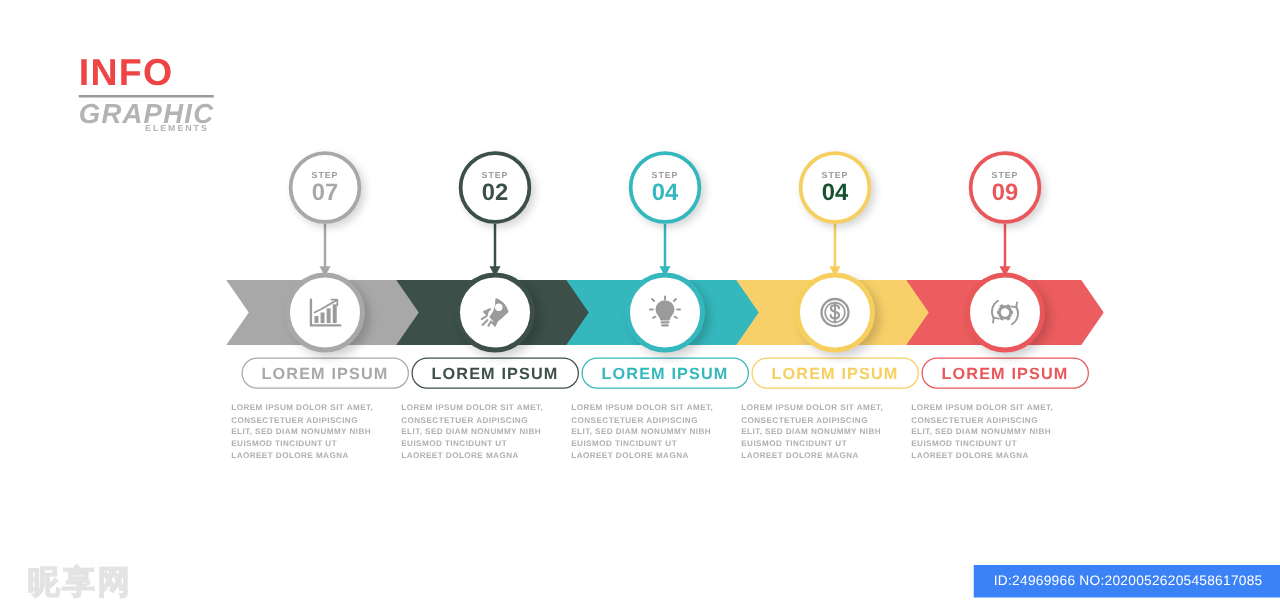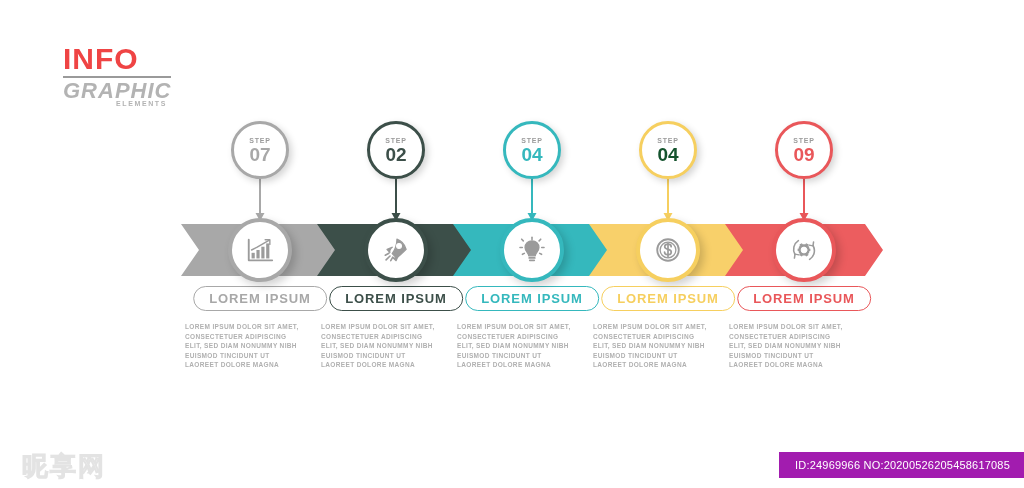--- a/index.html
+++ b/index.html
@@ -106,21 +106,21 @@
     font-family:"DejaVu Sans", sans-serif;
     line-height:28px;
   }
   .wm-url{
     font-size:17px;font-style:italic;font-weight:bold;
     color:transparent;-webkit-text-stroke:1px #e3e3e3;
     letter-spacing:.5px;
   }
   .id-badge{
     position:absolute;right:0;top:452px;
-    background:#a21caf;color:#ffffff;
+    background:#3b82f6;color:#ffffff;
     font-size:11px;letter-spacing:.2px;
     padding:7px 14px 7px 16px;
     white-space:nowrap;
   }
 </style>
 </head>
 <body>
 
 <div id="canvas">
 

